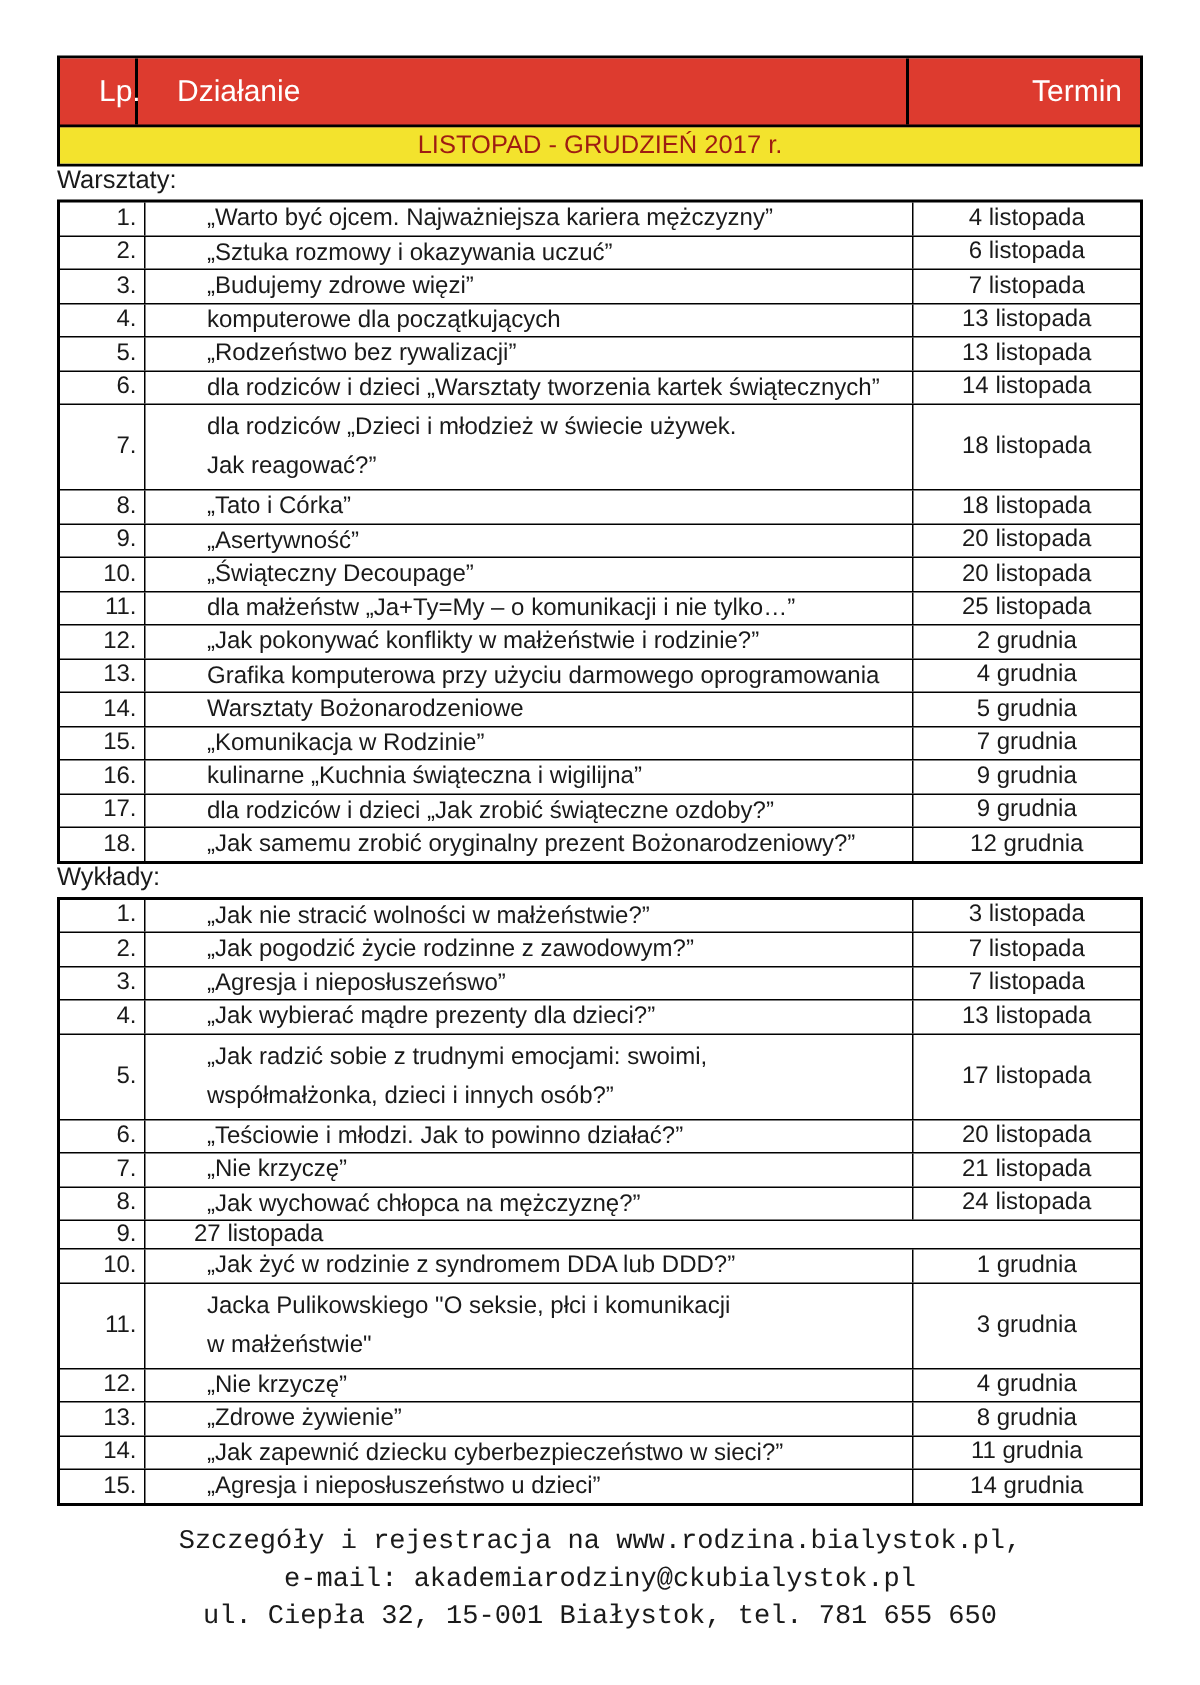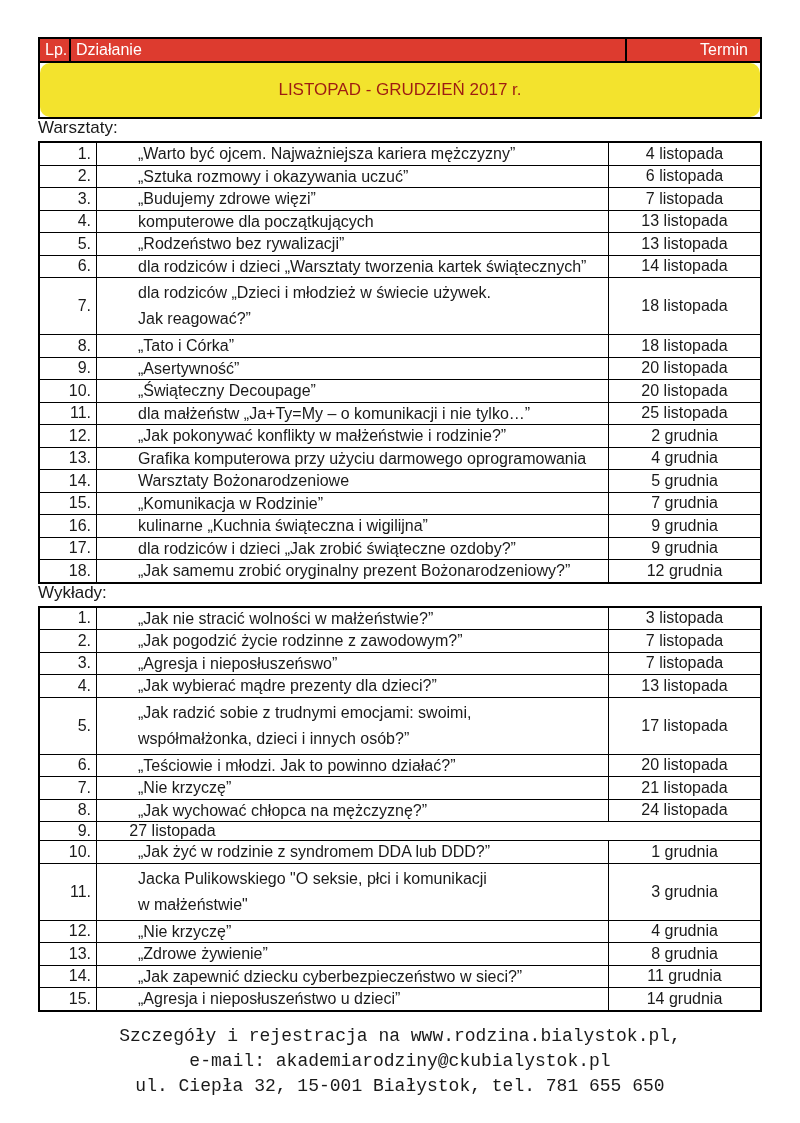--- a/index.html
+++ b/index.html
@@ -18,32 +18,31 @@
   }
 
   
   .head-table { border: 2px solid #000; }
   .head-row {
     display: flex;
     background: var(--accent-red, #dd3b2f);
     color: #ffffff;
     border-bottom: 2px solid #000;
   }
-  .hcell { font-size: 16px; line-height: 20px; padding: 1px 5px; }
+  .hcell { font-size: 20px; line-height: 20px; padding: 12px 5px; margin-left: 21px; }
   .hcell-lp { width: 31px; border-right: 2px solid #000; }
   .hcell-action { flex: 1; border-right: 2px solid #000; }
   .hcell-term { width: 133px; text-align: right; padding-right: 12px; }
   .period-row {
     background: var(--accent-yellow, #f3e32d);
     color: var(--period-color, #9e1c12);
     text-align: center;
     font-size: 17px;
     line-height: 20px;
-    padding: 17px 0;
-    border-radius: 10px;
+    padding: 2px 0;
   }
 
   
   .section-label { font-size: 17px; line-height: 18px; margin: 0 0 4px 0; }
 
   .dtable { border: 2px solid #000; }
   .trow { display: flex; border-bottom: 1.5px solid #000; }
   .trow:last-child { border-bottom: none; }
   .cell-no {
     width: 57px;

